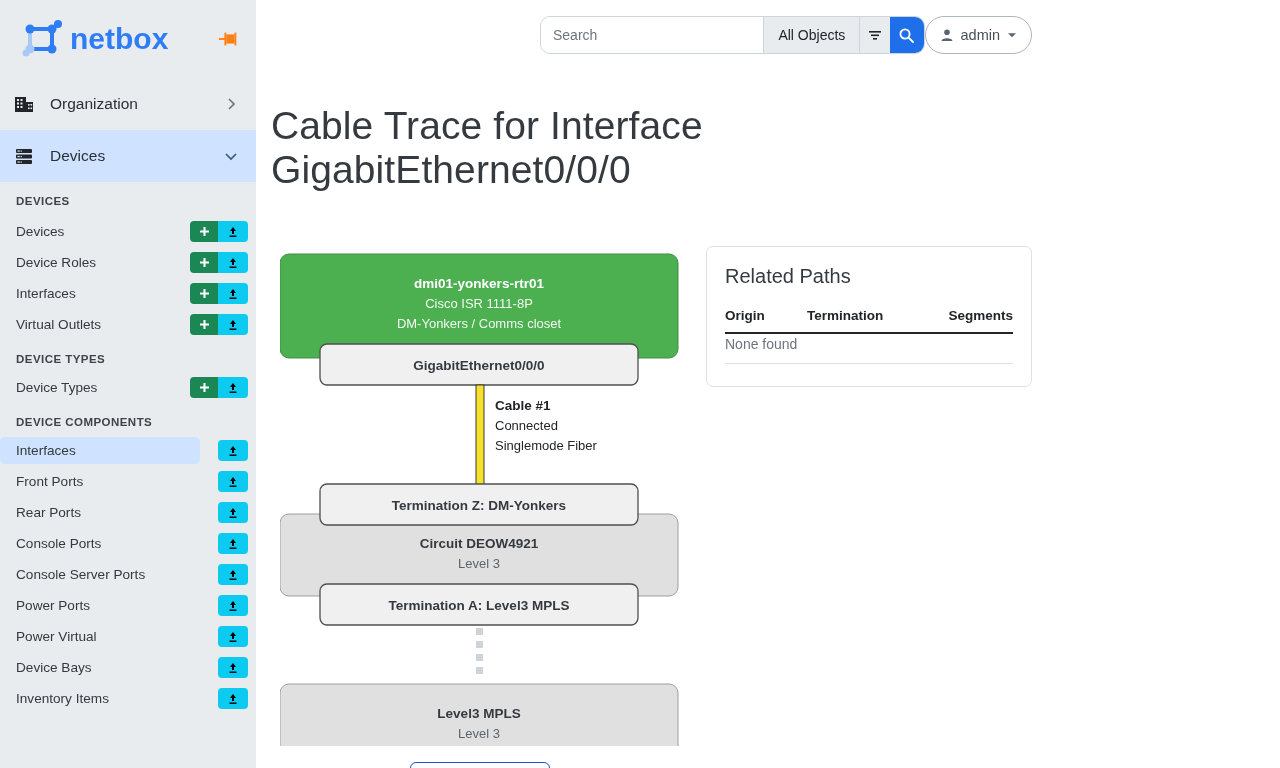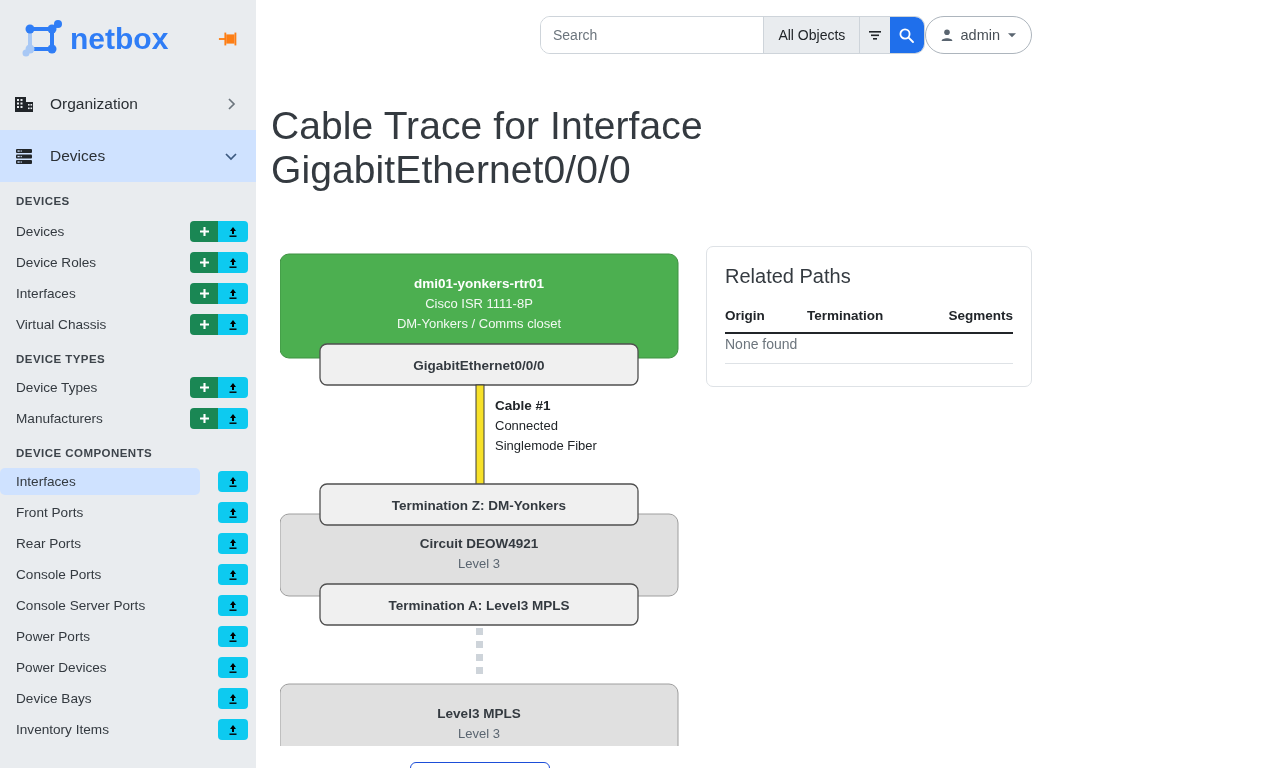--- a/index.html
+++ b/index.html
@@ -284,55 +284,39 @@
           </span>
         <span class="btn-imp">
             <svg width="12" height="12" viewBox="0 0 12 12">
               <path d="M6 1 L9 5 H7 V8 H5 V5 H3 Z" fill="#000"></path>
               <rect x="2.5" y="9.5" width="7" height="1.4" fill="#000"></rect>
             </svg>
           </span>
       </span>
     </div>
     <div class="nav-item">
-      <span class="label">Virtual Chassis</span>
+      <span class="label">Virtual Outlets</span>
       <span class="btns">
         <span class="btn-add">
             <svg width="11" height="11" viewBox="0 0 11 11">
               <path d="M5.5 1 v9 M1 5.5 h9" stroke="#fff" stroke-width="2.1"></path>
             </svg>
           </span>
         <span class="btn-imp">
             <svg width="12" height="12" viewBox="0 0 12 12">
               <path d="M6 1 L9 5 H7 V8 H5 V5 H3 Z" fill="#000"></path>
               <rect x="2.5" y="9.5" width="7" height="1.4" fill="#000"></rect>
             </svg>
           </span>
       </span>
     </div>
 
     <div class="sec-head">Device Types</div>
     <div class="nav-item">
       <span class="label">Device Types</span>
-      <span class="btns">
-        <span class="btn-add">
-            <svg width="11" height="11" viewBox="0 0 11 11">
-              <path d="M5.5 1 v9 M1 5.5 h9" stroke="#fff" stroke-width="2.1"></path>
-            </svg>
-          </span>
-        <span class="btn-imp">
-            <svg width="12" height="12" viewBox="0 0 12 12">
-              <path d="M6 1 L9 5 H7 V8 H5 V5 H3 Z" fill="#000"></path>
-              <rect x="2.5" y="9.5" width="7" height="1.4" fill="#000"></rect>
-            </svg>
-          </span>
-      </span>
-    </div>
-    <div class="nav-item">
-      <span class="label">Manufacturers</span>
       <span class="btns">
         <span class="btn-add">
             <svg width="11" height="11" viewBox="0 0 11 11">
               <path d="M5.5 1 v9 M1 5.5 h9" stroke="#fff" stroke-width="2.1"></path>
             </svg>
           </span>
         <span class="btn-imp">
             <svg width="12" height="12" viewBox="0 0 12 12">
               <path d="M6 1 L9 5 H7 V8 H5 V5 H3 Z" fill="#000"></path>
               <rect x="2.5" y="9.5" width="7" height="1.4" fill="#000"></rect>
@@ -403,21 +387,21 @@
       <span class="btns">
         <span class="btn-imp">
             <svg width="12" height="12" viewBox="0 0 12 12">
               <path d="M6 1 L9 5 H7 V8 H5 V5 H3 Z" fill="#000"></path>
               <rect x="2.5" y="9.5" width="7" height="1.4" fill="#000"></rect>
             </svg>
           </span>
       </span>
     </div>
     <div class="nav-item">
-      <span class="label">Power Devices</span>
+      <span class="label">Power Virtual</span>
       <span class="btns">
         <span class="btn-imp">
             <svg width="12" height="12" viewBox="0 0 12 12">
               <path d="M6 1 L9 5 H7 V8 H5 V5 H3 Z" fill="#000"></path>
               <rect x="2.5" y="9.5" width="7" height="1.4" fill="#000"></rect>
             </svg>
           </span>
       </span>
     </div>
     <div class="nav-item">

